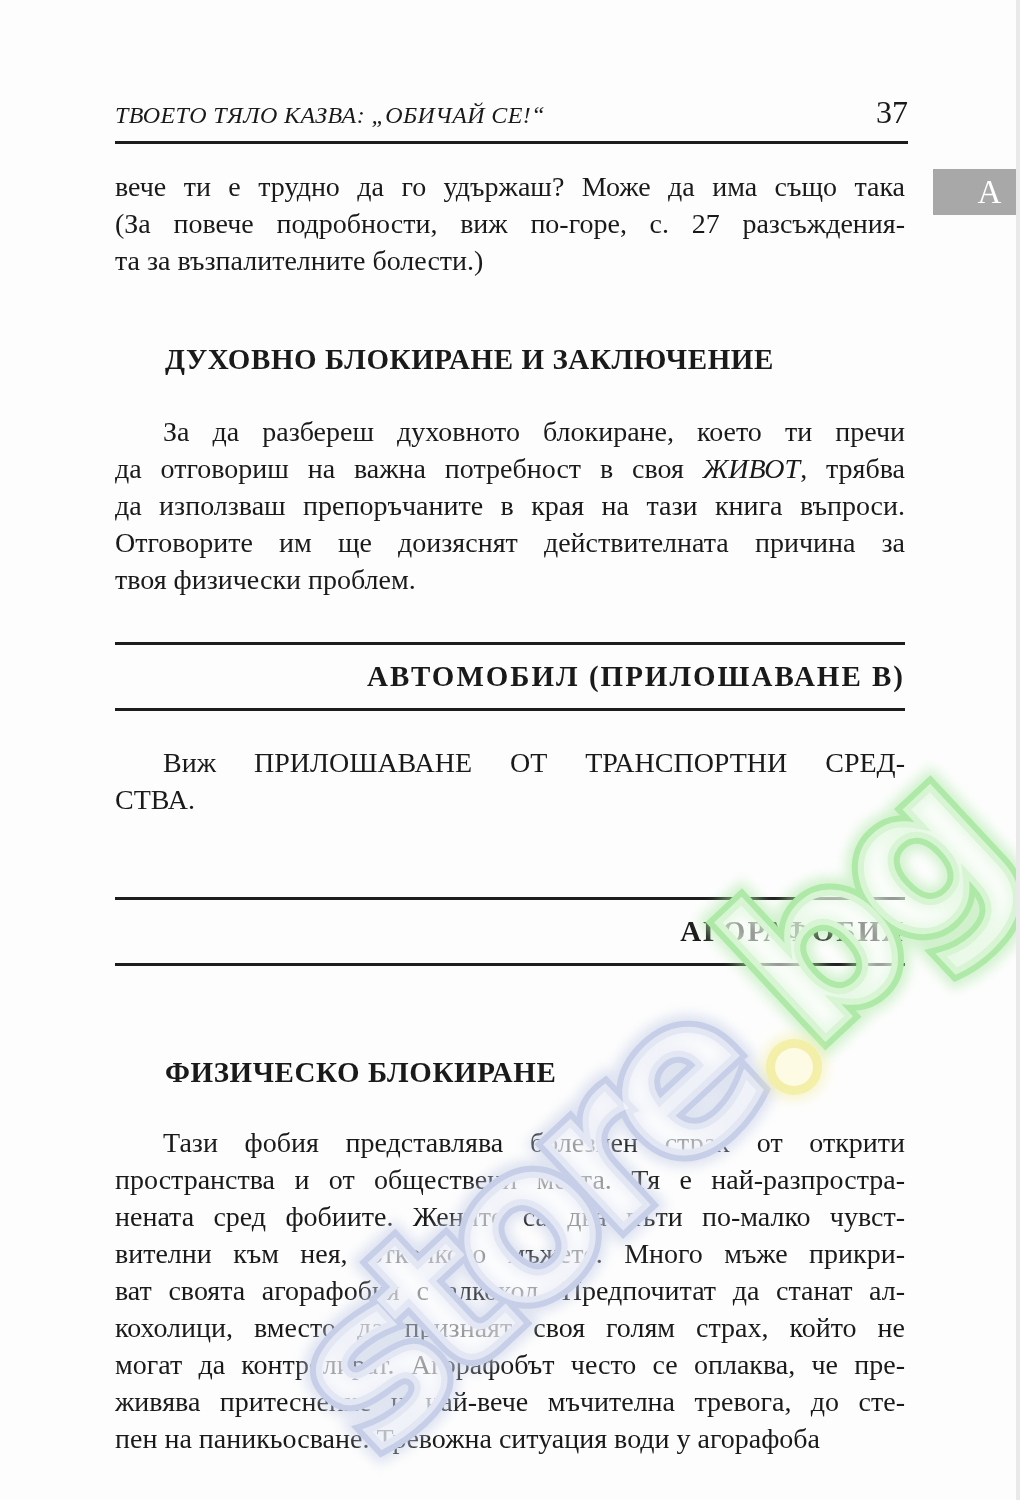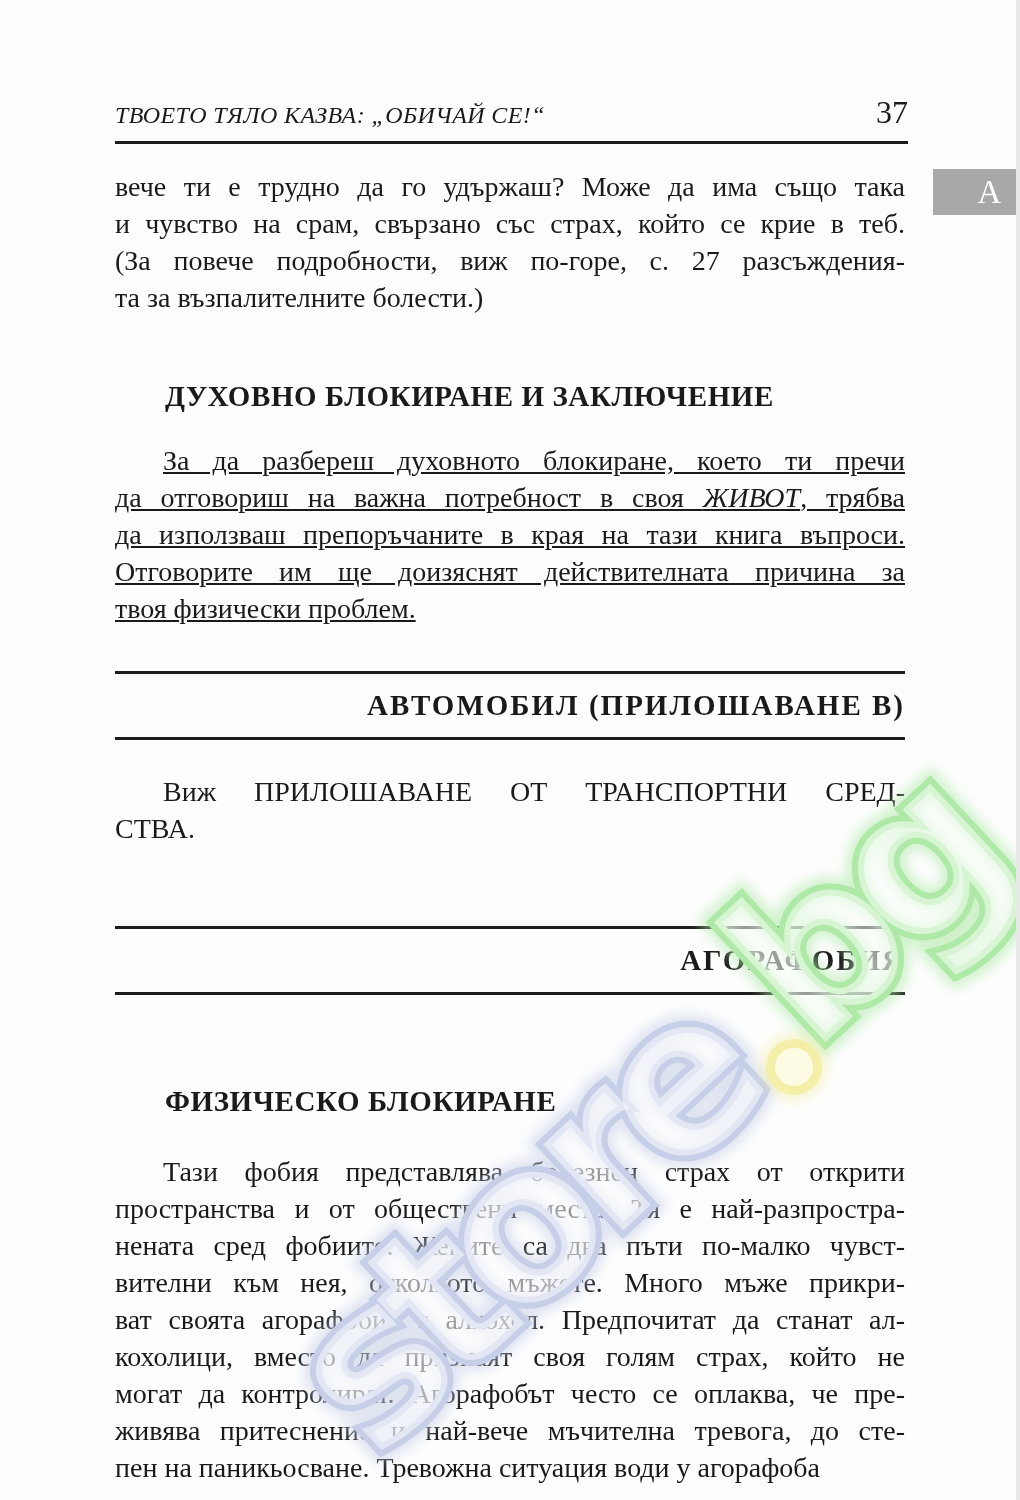--- a/index.html
+++ b/index.html
@@ -36,21 +36,21 @@
     font-size:28px;line-height:37px;
   }
   .tline{text-align:justify;text-align-last:justify;}
   .para .tline:last-child{text-align-last:left;}
   .para.indent .tline:first-child{text-indent:48px;}
   .subheading{
     font-weight:bold;font-size:29px;line-height:37px;
     padding-left:50px;letter-spacing:.6px;
   }
   .subheading-spiritual{margin-top:62px;}
-  .para-spiritual{margin-top:27px;text-decoration:underline;}
+  .para-spiritual{margin-top:35px;}
   .divider{
     margin-top:44px;
     border-top:3px solid #1d1d1d;border-bottom:3px solid #1d1d1d;
     padding:13px 0;
     text-align:right;font-weight:bold;font-size:29px;line-height:37px;
     letter-spacing:2px;
   }
   .para-automobile{margin-top:33px;}
   .divider-agora{margin-top:79px;}
   .subheading-physical{margin-top:88px;}
@@ -69,21 +69,20 @@
 
   <div class="header">
     <span class="header-title">ТВОЕТО ТЯЛО КАЗВА: „ОБИЧАЙ СЕ!“</span>
     <span class="page-number">37</span>
   </div>
 
   <div class="content">
 
     <div class="para intro">
         <div class="tline">вече ти е трудно да го удържаш? Може да има също така</div>
-        <div class="tline">и чувство на срам, свързано със страх, който се крие в теб.</div>
         <div class="tline">(За повече подробности, виж по-горе, с. 27 разсъждения-</div>
         <div class="tline">та за възпалителните болести.)</div>
       </div>
 
     <div class="subheading subheading-spiritual">ДУХОВНО БЛОКИРАНЕ И ЗАКЛЮЧЕНИЕ</div>
 
     <div class="para indent para-spiritual">
       <div class="tline">За да разбереш духовното блокиране, което ти пречи</div>
       <div class="tline"><span>да отговориш на важна потребност в своя </span><em class="term">ЖИВОТ</em><span>, трябва</span></div>
       <div class="tline">да използваш препоръчаните в края на тази книга въпроси.</div>

